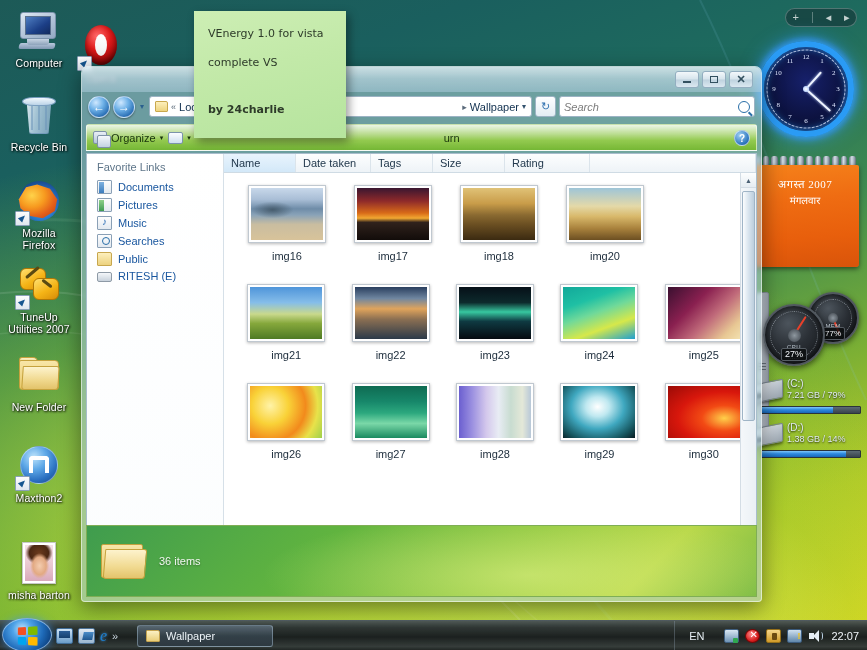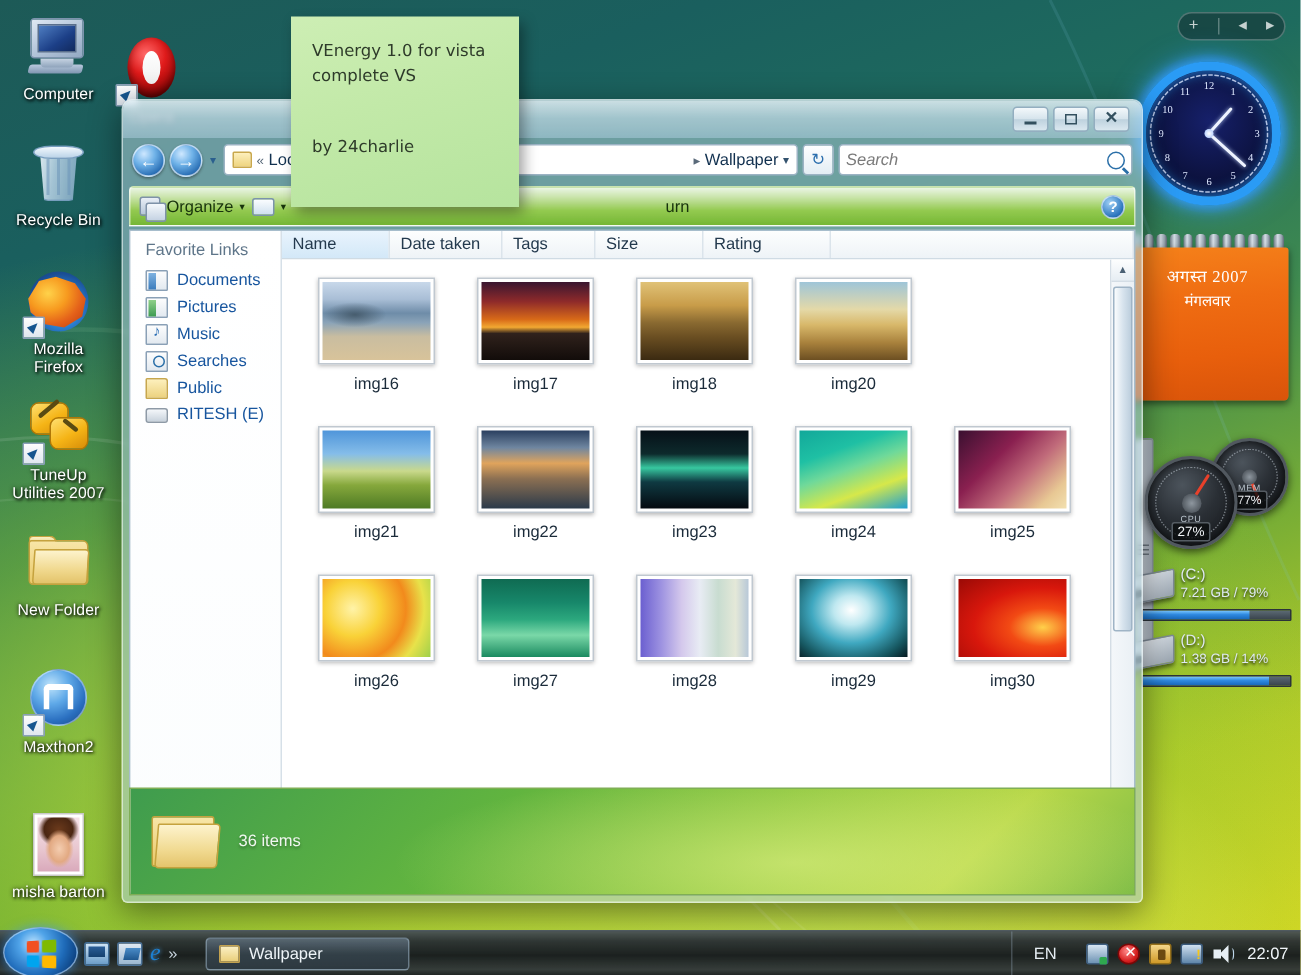--- a/index.html
+++ b/index.html
@@ -424,21 +424,21 @@
   }
 
   #win-body {
     position: absolute; left: 4px; right: 4px; top: 86px; bottom: 4px;
     background: #ffffff; border: 1px solid #a7bdcc;
     display: flex; overflow: hidden; border-radius: 0 0 3px 3px;
   }
 
   
   #nav-pane {
-    width: 101px; flex: none; border-right: 1px solid #d6e0e8;
+    width: 137px; flex: none; border-right: 1px solid #d6e0e8;
     display: flex; flex-direction: column;
     background: linear-gradient(180deg,#ffffff,#fbfdfe);
   }
   #fav-header {
     font-size: 11px; color: #5e7589; padding: 7px 0 5px 10px;
   }
   .fav-item {
     display: flex; align-items: center; gap: 6px;
     padding: 2px 0 2px 10px; font-size: 11px; color: #17559e; cursor: pointer;
   }
@@ -565,22 +565,22 @@
 
   
   #sticky-note {
     position: absolute; left: 194px; top: 11px; width: 152px; height: 127px;
     background: linear-gradient(165deg,#cdeeb4 0%,#c2e9a8 45%,#b6e49e 100%);
     box-shadow: 3px 4px 9px rgba(0,0,0,0.4);
     padding: 14px 12px 10px 14px;
     font-family: "DejaVu Sans", sans-serif;
     color: #2e3b2a; font-size: 11px; line-height: 17px;
   }
-  #sticky-note .line2 { margin-top: 0; }
-  #sticky-note .author { margin-top: 30px; }
+  #sticky-note .line2 { margin-top: 12px; }
+  #sticky-note .author { margin-top: 30px; font-weight: bold; }
 
   
   #taskbar {
     position: absolute; left: 0; bottom: 0; width: 867px; height: 30px;
     background: linear-gradient(180deg, rgba(70,78,86,0.93) 0%, rgba(40,46,52,0.95) 22%, rgba(22,26,30,0.97) 55%, rgba(46,52,58,0.95) 88%, rgba(28,32,36,0.97) 100%);
     border-top: 1px solid rgba(160,180,200,0.35);
     display: flex; align-items: center;
   }
   #start-orb {
     position: absolute; left: 2px; top: -3px; width: 50px; height: 34px;

